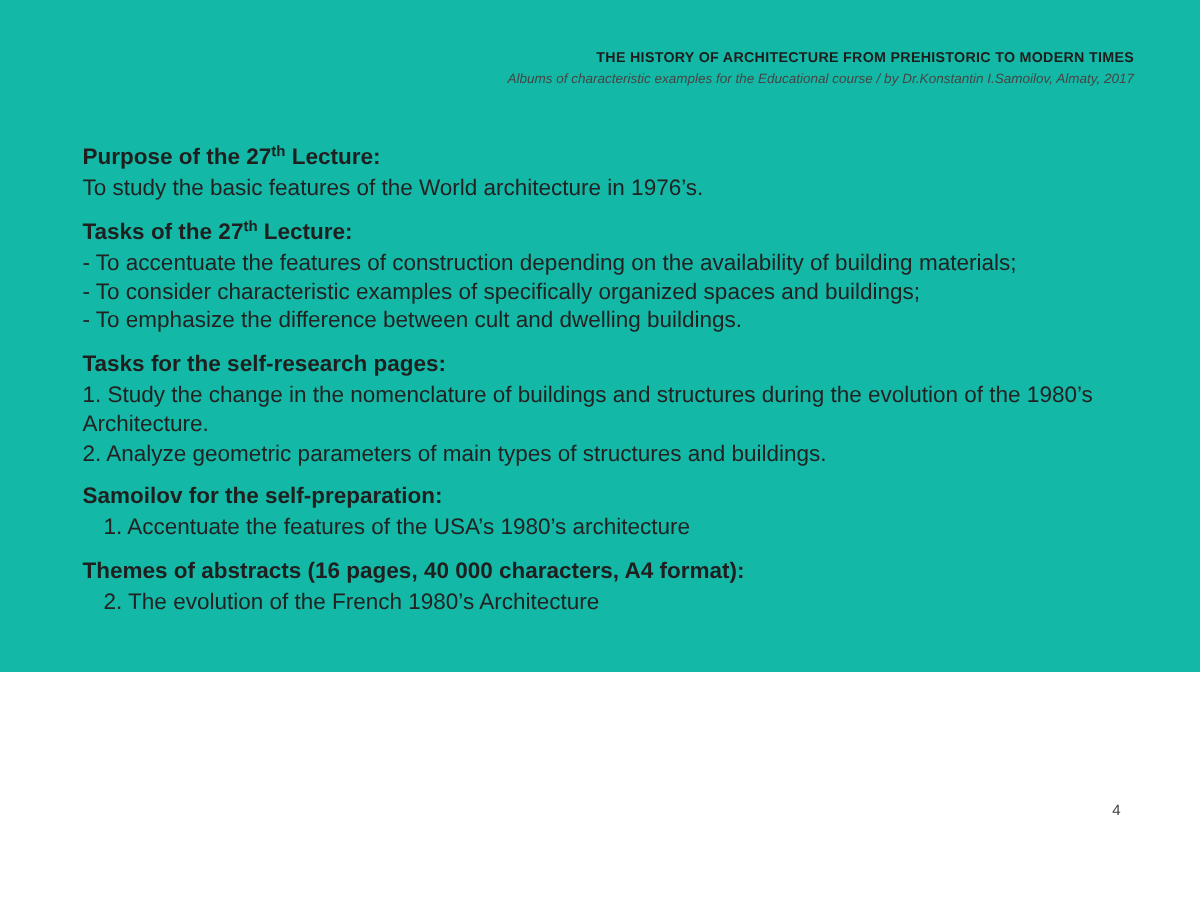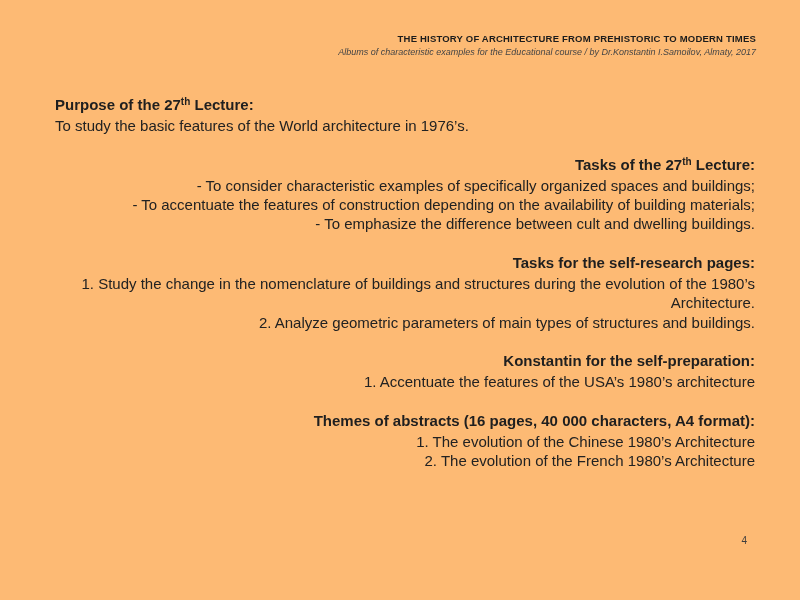--- a/index.html
+++ b/index.html
@@ -6,22 +6,22 @@
     margin: 0;
     padding: 0;
     width: 800px;
     height: 600px;
     overflow: hidden;
     background: #ffffff;
   }
   .slide {
     position: relative;
     width: 800px;
-    height: 600px;
-    background: #fdba74;
+    height: 448px;
+    background: #14b8a6;
     font-family: "Liberation Sans", sans-serif;
   }
   .slide-header {
     position: absolute;
     top: 33px;
     right: 44px;
     text-align: right;
     line-height: 1.25;
   }
   .header-title {
@@ -40,21 +40,21 @@
   .content {
     position: absolute;
     left: 55px;
     top: 95px;
     width: 700px;
     color: #222222;
     font-size: 15px;
     line-height: 19.3px;
   }
   .block { margin: 0; }
-  .block + .block { margin-top: 19px; text-align: right; }
+  .block + .block { margin-top: 9px; }
   .heading {
     margin: 0;
     font-size: 15px;
     font-weight: bold;
     line-height: 19.3px;
     color: #1f1f1f;
   }
   .sup {
     font-size: 10px;
     position: relative;
@@ -88,40 +88,39 @@
 
   <main class="content">
 
     <section class="block">
       <h2 class="heading"><span>Purpose of the 27</span><span class="sup">th</span><span> Lecture:</span></h2>
       <p class="line">To study the basic features of the World architecture in 1976’s.</p>
     </section>
 
     <section class="block">
       <h2 class="heading"><span>Tasks of the 27</span><span class="sup">th</span><span> Lecture:</span></h2>
+      <p class="line">- To accentuate the features of construction depending on the availability of building materials;</p>
       <p class="line">- To consider characteristic examples of specifically organized spaces and buildings;</p>
-      <p class="line">- To accentuate the features of construction depending on the availability of building materials;</p>
       <p class="line">- To emphasize the difference between cult and dwelling buildings.</p>
     </section>
 
     <section class="block">
       <h2 class="heading"><span>Tasks for the self-research pages:</span><span class="sup"></span><span></span></h2>
       <p class="line">1. Study the change in the nomenclature of buildings and structures during the evolution of the 1980’s</p>
       <p class="line">Architecture.</p>
       <p class="line">2. Analyze geometric parameters of main types of structures and buildings.</p>
     </section>
 
     <section class="block indent">
-      <h2 class="heading"><span>Konstantin for the self-preparation:</span><span class="sup"></span><span></span></h2>
+      <h2 class="heading"><span>Samoilov for the self-preparation:</span><span class="sup"></span><span></span></h2>
       <p class="line">1. Accentuate the features of the USA’s 1980’s architecture</p>
     </section>
 
     <section class="block indent">
       <h2 class="heading"><span>Themes of abstracts (16 pages, 40 000 characters, A4 format):</span><span class="sup"></span><span></span></h2>
-      <p class="line">1. The evolution of the Chinese 1980’s Architecture</p>
       <p class="line">2. The evolution of the French 1980’s Architecture</p>
     </section>
 
   </main>
 
   <div class="page-number">4</div>
 
 </div>
 
 </body></html>

